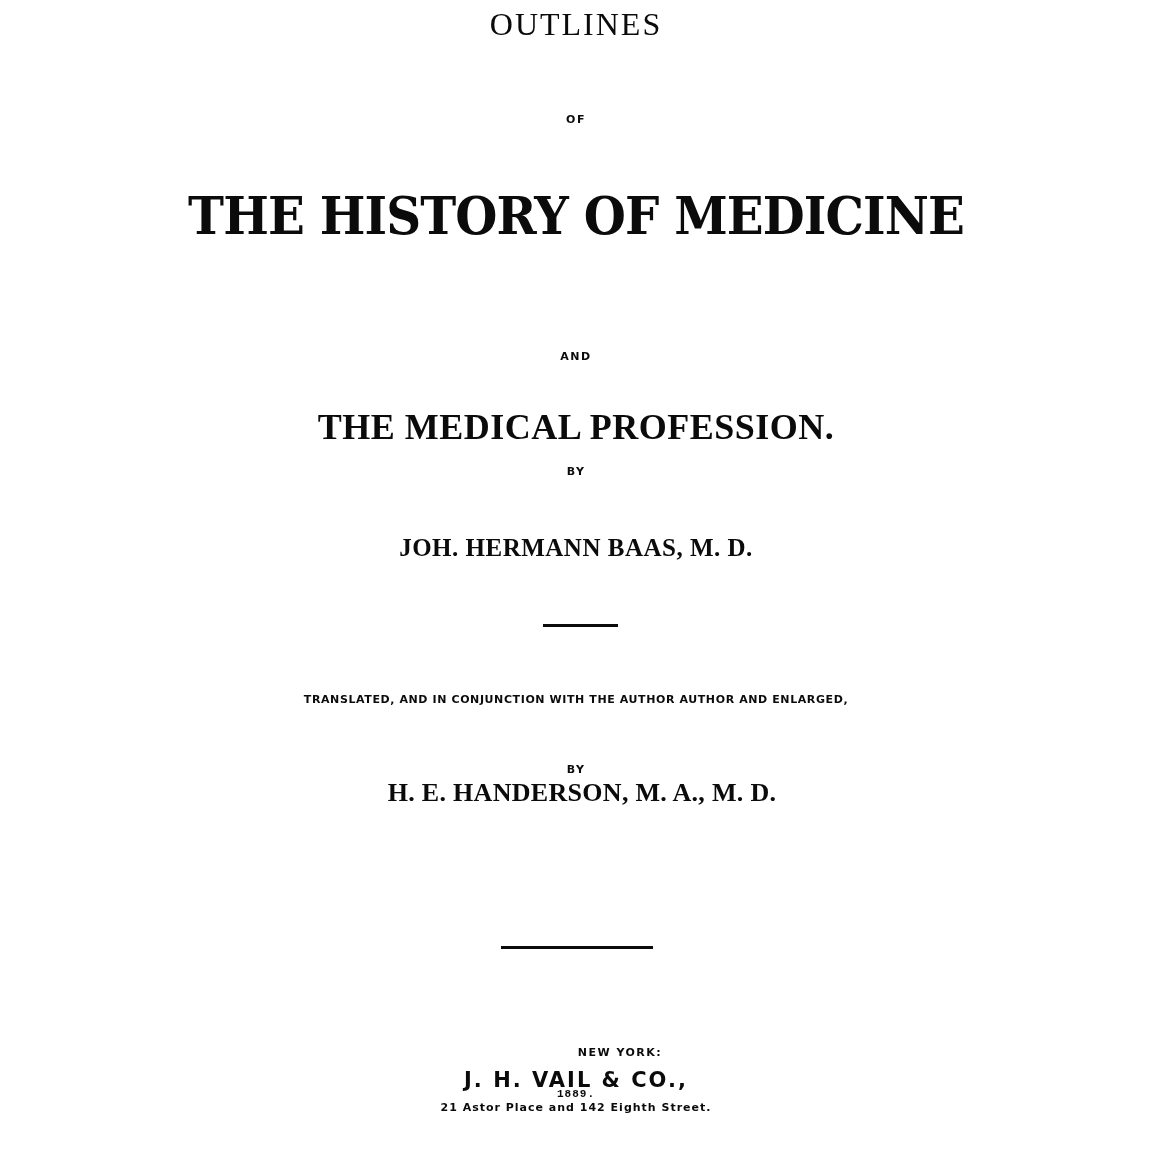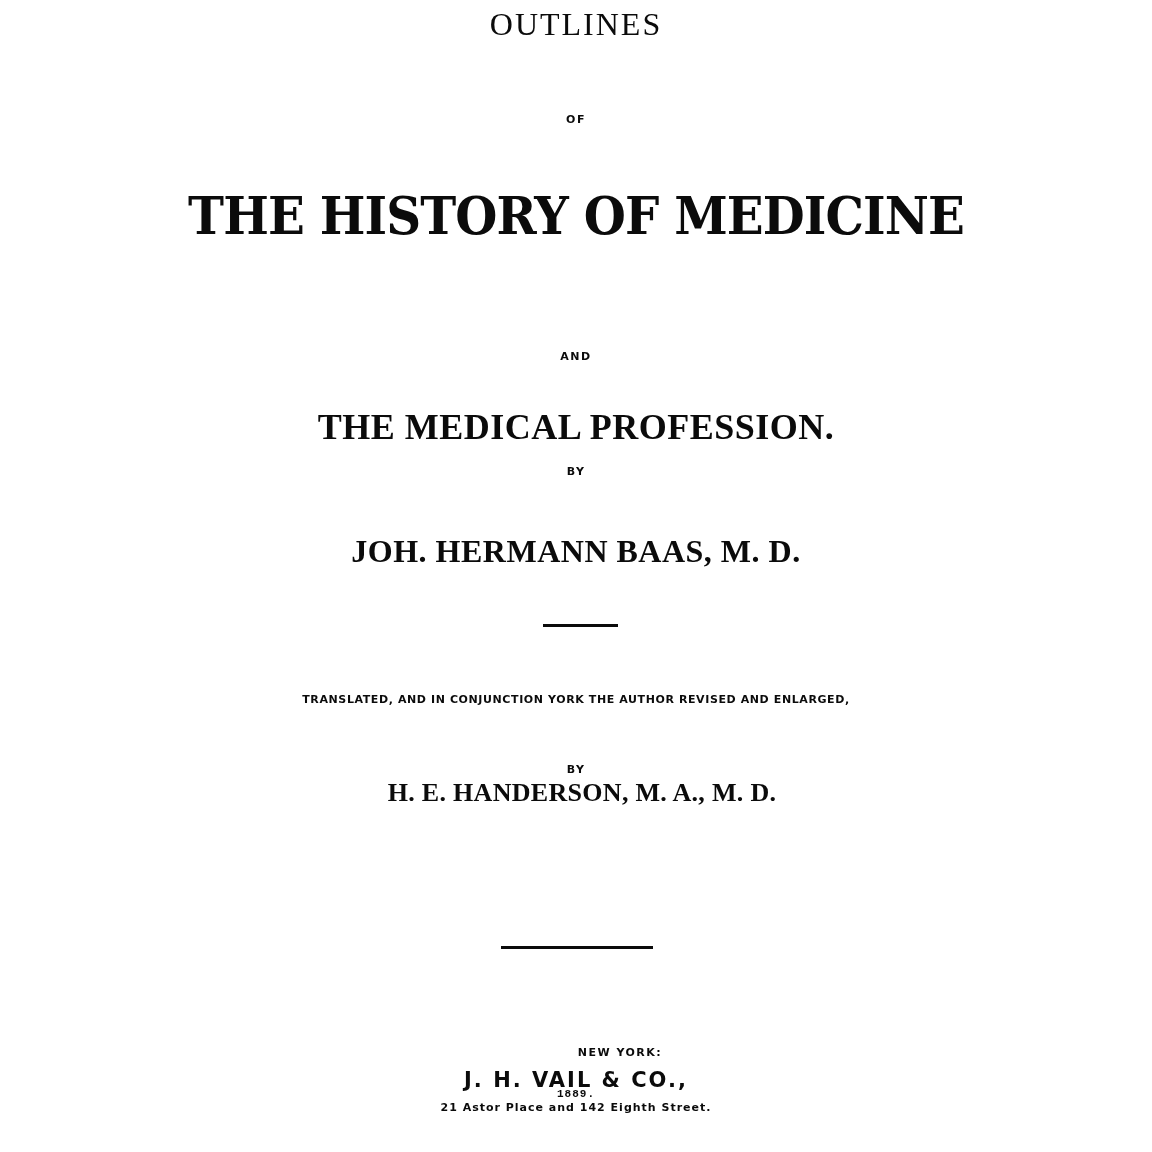--- a/index.html
+++ b/index.html
@@ -52,21 +52,21 @@
       font-weight: bold;
       font-size: 36px;
       letter-spacing: 0.5px;
       margin-top: 35px;
     }
     .by1 { top: 466px; }
     .author {
       top: 535px;
       font-family: "Liberation Serif", "DejaVu Serif", serif;
       font-weight: bold;
-      font-size: 32px;
+      font-size: 25px;
       letter-spacing: 0.5px;
     }
     .rule {
       position: absolute;
       height: 3px;
       background: #0b0b0b;
     }
     .rule1 { top: 624px; left: 543px; width: 75px; }
     .translated {
       top: 694px;
@@ -112,21 +112,21 @@
 
 <div>
   <div class="line outlines">OUTLINES</div>
   <div class="line small-gothic of">OF</div>
   <div class="line main-title">THE HISTORY OF MEDICINE</div>
   <div class="line small-gothic and">AND</div>
   <div class="line subtitle">THE MEDICAL PROFESSION.</div>
   <div class="line small-gothic by1">BY</div>
   <div class="line author">JOH. HERMANN BAAS, M. D.</div>
   <div class="rule rule1"></div>
-  <div class="line translated">TRANSLATED, AND IN CONJUNCTION YORK THE AUTHOR REVISED AND ENLARGED,</div>
+  <div class="line translated">TRANSLATED, AND IN CONJUNCTION WITH THE AUTHOR AUTHOR AND ENLARGED,</div>
   <div class="line small-gothic by2">BY</div>
   <div class="line translator">H. E. HANDERSON, M. A., M. D.</div>
   <div class="rule rule2"></div>
   <div>
     <div class="line small-gothic city">NEW YORK:</div>
     <div class="line publisher">J. H. VAIL &amp; CO.,</div>
     <div class="line address">21 Astor Place and 142 Eighth Street.</div>
     <div class="line year">1889.</div>
   </div>
 </div>

